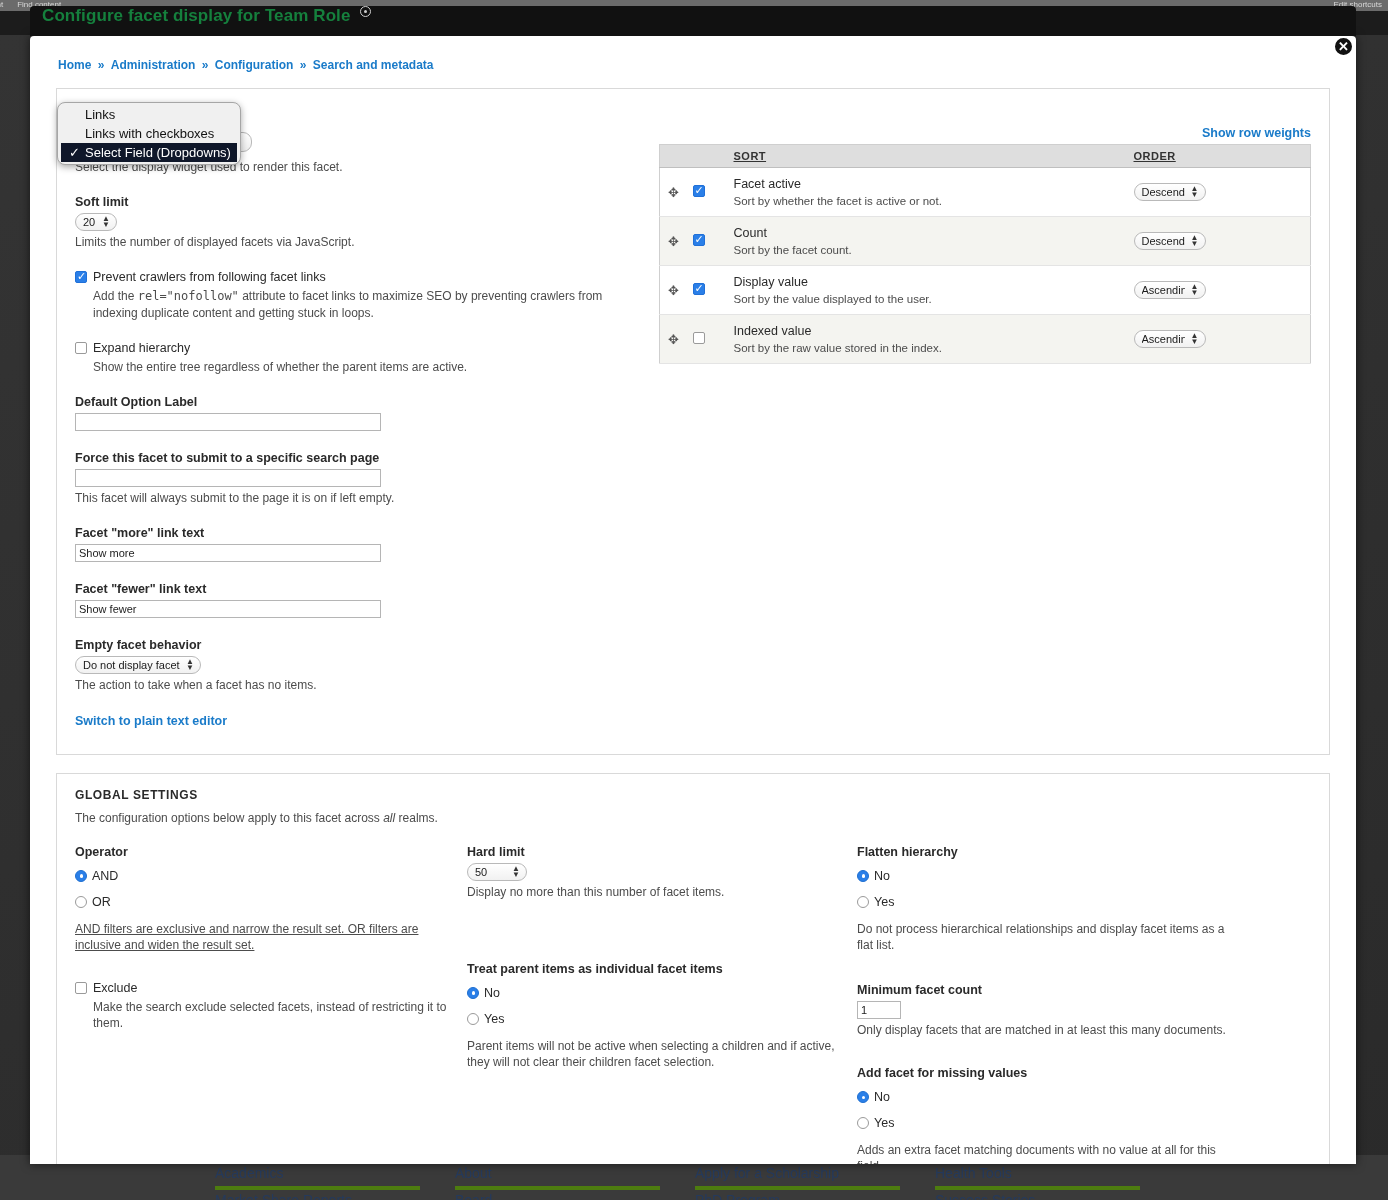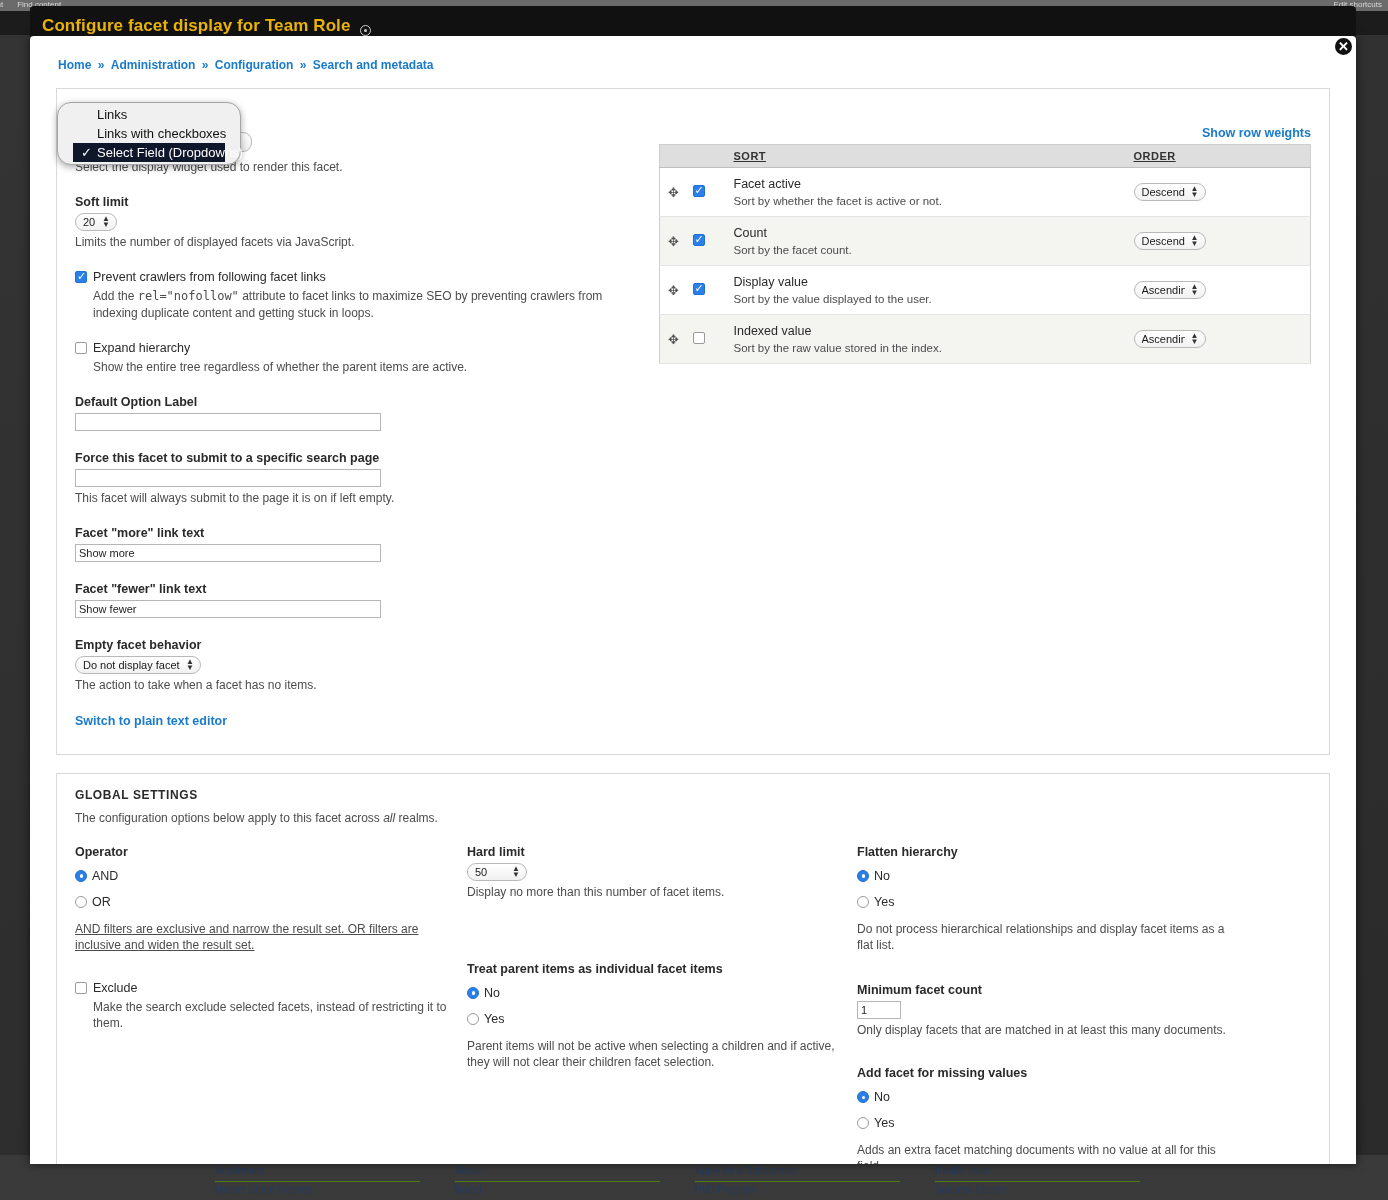--- a/index.html
+++ b/index.html
@@ -51,34 +51,34 @@
   }
   #bg-body { position:absolute; top:35px; left:0; right:0; bottom:0;
              background:linear-gradient(160deg,#343434,#2a2a2a); }
   #bg-footer {
     position:absolute; left:0; right:0; bottom:0; height:45px;
     background:#3a3a3a; padding:8px 0 0 0;
   }
   #bg-footer .fcols { display:flex; padding-left:215px; gap:0; }
   #bg-footer .fcol { width:240px; }
   #bg-footer .flink {
-    color:#253a5c; font-size:10px; padding:2px 0 5px 0;
-    border-bottom:1px solid #4d7c0f; width:205px;
+    color:#253a5c; font-size:14px; padding:2px 0 5px 0;
+    border-bottom:4px solid #4d7c0f; width:205px;
   }
 
   
   #modal {
     position:absolute; left:30px; top:36px; width:1326px; height:1128px;
     background:#fff; border-radius:4px 4px 0 0; overflow:hidden;
     box-shadow:0 0 10px rgba(0,0,0,.6);
   }
   #modal-title {
     position:absolute; left:30px; top:6px; width:1326px; height:30px;
-    background:#111; color:#eab308; border-radius:4px 4px 0 0;
-    display:flex; align-items:flex-end; padding-left:12px; z-index:5;
+    background:#111; color:#15803d; border-radius:4px 4px 0 0;
+    display:flex; align-items:flex-start; padding-left:12px; z-index:5;
   }
   #modal-title .ttxt { font-size:17px; font-weight:bold; letter-spacing:.1px; }
   #modal-title .tgt {
     margin-left:9px; width:11px; height:11px; border:1.3px solid #cfcfcf;
     border-radius:50%; position:relative; display:inline-block;
   }
   #modal-title .tgt:after{
     content:""; position:absolute; left:3.2px; top:3.2px; width:3.1px; height:3.1px;
     background:#cfcfcf; border-radius:50%;
   }
@@ -172,22 +172,22 @@
   td.ordercell { width:185px; }
 
   
   .gcols { display:flex; }
   .gcol { width:392px; padding-right:10px; }
   .gcol:nth-child(2) { width:390px; }
 
   
   #dd {
     position:absolute; left:57px; top:102px; width:184px; z-index:40;
-    background:#f0f0f0; border:1px solid #a6a6a6; border-radius:14px;
-    box-shadow:0 2px 7px rgba(0,0,0,.35); padding:2px 15px;
+    background:#f0f0f0; border:1px solid #a6a6a6; border-radius:8px;
+    box-shadow:0 2px 7px rgba(0,0,0,.35); padding:2px 3px;
     font-size:13px;
   }
   #dd .ddi { padding:2px 6px 2px 24px; color:#111; position:relative; white-space:nowrap; }
   #dd .ddi.sel { background:#0f172a; color:#fff; }
   #dd .ddi.sel:before { content:"\2713"; position:absolute; left:8px; }
   #dd-hidden-select {
     position:absolute; left:57px; top:132px; width:195px; height:20px;
     border:1px solid #b9b9b9; border-radius:9px;
     background:linear-gradient(#ffffff,#eeeeee); z-index:30;
   }

